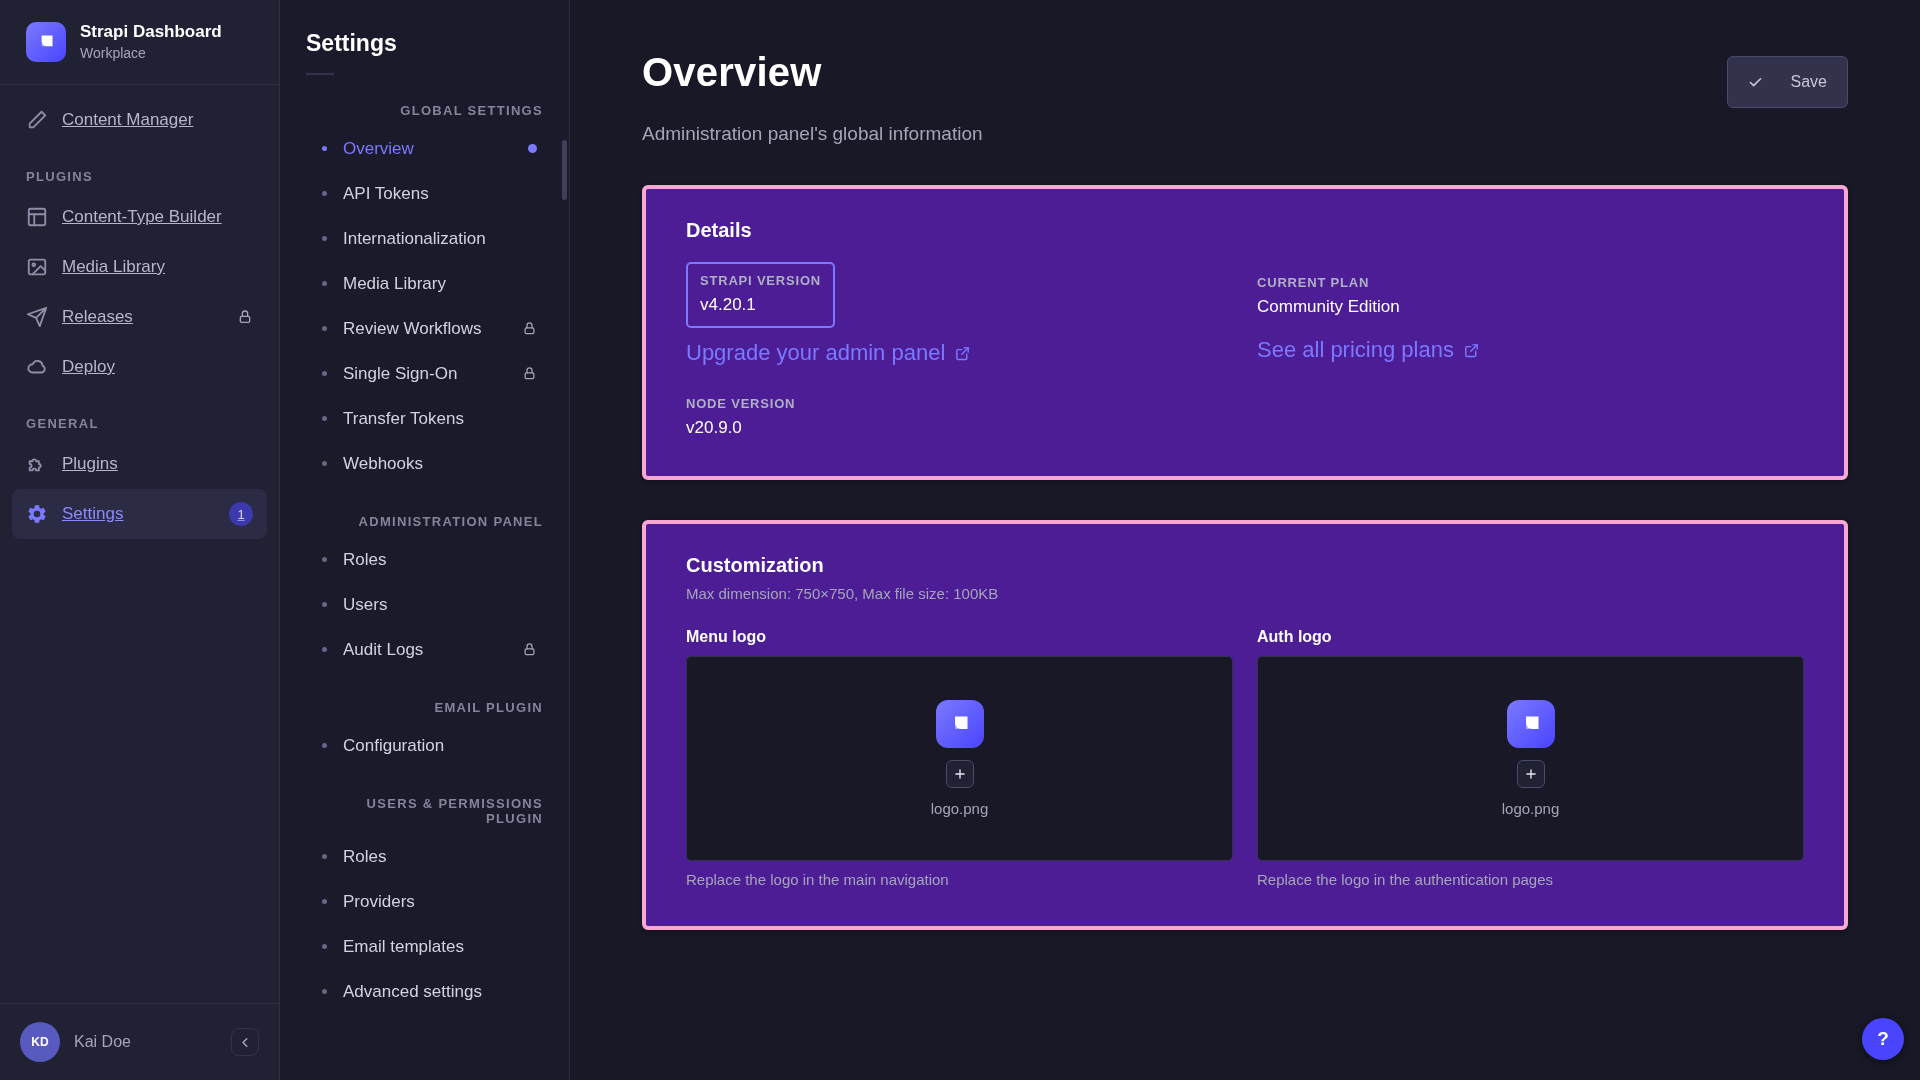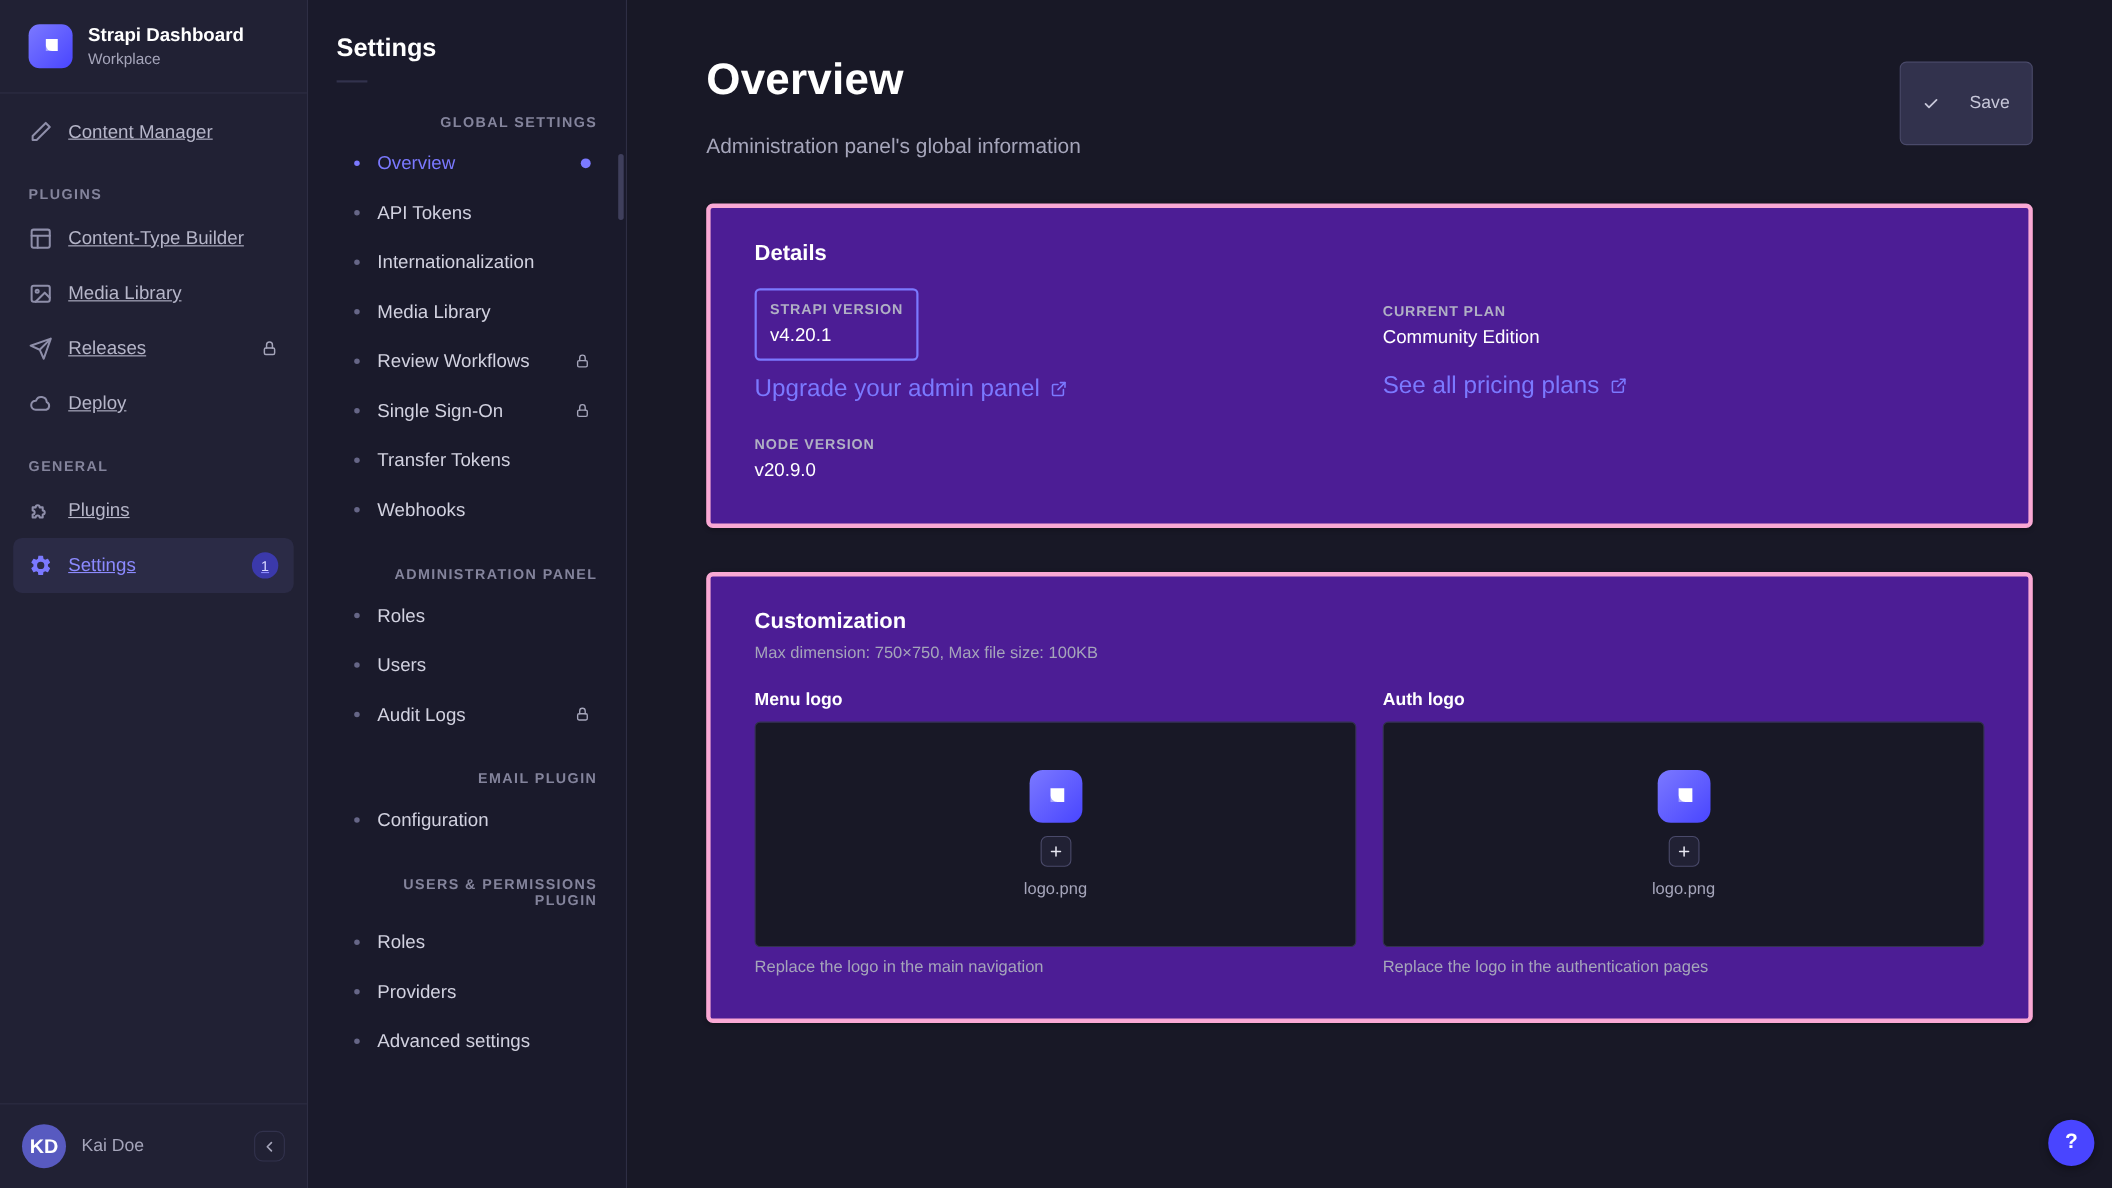--- a/index.html
+++ b/index.html
@@ -25,21 +25,21 @@
   .lnav-caps { font-size:13px; font-weight:bold; letter-spacing:1.3px; color:#84849c; margin:24px 14px 8px; }
   .lnav-item { display:flex; align-items:center; gap:14px; height:50px; padding:0 14px; border-radius:8px; color:#b6b6c9; font-size:17px; cursor:pointer;text-decoration:underline; }
   .lnav-item .nav-ic { color:#8e8ea9; display:flex; flex:none; }
   .lnav-item .nav-ic svg { width:22px; height:22px; }
   .lnav-item.active { background:#2b2b46; color:#8c8aff; }
   .lnav-item.active .nav-ic { color:#7b79ff; }
   .lock-wrap { margin-left:auto; color:#a5a5ba; display:flex; }
   .lock-wrap svg { width:16px; height:16px; }
   .badge { margin-left:auto; min-width:24px; height:24px; padding:0 6px; border-radius:12px; background:rgba(73,69,255,0.55); color:#d9d8ff; font-size:13px; display:flex; align-items:center; justify-content:center; }
   .lnav-user { border-top:1px solid #2e2e44; display:flex; align-items:center; gap:14px; padding:18px 20px; }
-  .avatar { width:40px; height:40px; border-radius:50%; background:#585ac0; display:flex; align-items:center; justify-content:center; font-size:18px; font-weight:bold; color:#fff; flex:none; }
+  .avatar { width:40px; height:40px; border-radius:50%; background:#585ac0; display:flex; align-items:center; justify-content:center; font-size:12px; font-weight:bold; color:#fff; flex:none; }
   .user-name { color:#a5a5ba; font-size:16px; }
   .collapse-btn { margin-left:auto; width:28px; height:28px; border-radius:8px; background:transparent; border:1px solid #32324d; color:#a5a5ba; display:flex; align-items:center; justify-content:center; cursor:pointer; }
   .collapse-btn svg { width:15px; height:15px; }
 
   
   .snav { width:290px; min-width:290px; background:#1a1a2b; border-right:1px solid #2e2e44; position:relative; padding:30px 0 0; overflow:hidden; }
   .snav-inner { padding:0 26px; }
   .snav-title { font-size:23px; font-weight:bold; }
   .snav-rule { width:28px; height:2px; background:#32324d; margin-top:16px; }
   .snav-caps { font-size:13px; font-weight:bold; letter-spacing:1.3px; color:#84849c; margin:28px 0 8px;text-align:right; }
@@ -50,21 +50,21 @@
   .active-dot { width:9px; height:9px; border-radius:50%; background:#7b79ff; margin-left:auto; }
   .snav-lock { margin-left:auto; color:#a5a5ba; display:flex; }
   .snav-lock svg { width:15px; height:15px; }
   .snav-scrollthumb { position:absolute; top:140px; right:2px; width:5px; height:60px; border-radius:3px; background:#3f3f5c; }
 
   
   .main { flex:1; padding:50px 72px 0; position:relative; overflow:hidden; }
   .main-header { display:flex; justify-content:space-between; align-items:flex-start; }
   .page-title { font-size:40px; font-weight:bold; letter-spacing:.2px; }
   .page-sub { font-size:19px; color:#a5a5ba; margin-top:28px; }
-  .save-btn { display:flex; align-items:center; gap:28px; background:#32324d; border:1px solid #4a4a6a; border-radius:6px; color:#c7c7d9; font-size:16px; padding:28px 20px; cursor:pointer; margin-top:6px; font-family:inherit; }
+  .save-btn { display:flex; align-items:center; gap:28px; background:#32324d; border:1px solid #4a4a6a; border-radius:6px; color:#c7c7d9; font-size:16px; padding:16px 20px; cursor:pointer; margin-top:6px; font-family:inherit; }
   .save-btn svg { width:15px; height:15px; }
 
   .card { background:#4c1d95; border:4px solid #f9a8d4; border-radius:6px; box-shadow:0 1px 4px rgba(0,0,0,.25); padding:30px 40px 38px; margin-top:40px; }
   .card-title { font-size:20px; font-weight:bold; }
 
   .details-grid { display:grid; grid-template-columns:1fr 1fr; column-gap:24px; margin-top:20px; }
   .field-label { font-size:13px; font-weight:bold; letter-spacing:.8px; color:#b0b0c4; }
   .field-value { font-size:17px; color:#fff; margin-top:7px; }
   .focus-box { display:inline-block; border:2px solid #7b79ff; border-radius:5px; padding:9px 12px 11px; }
   .link { color:#7b79ff; font-size:22px; display:inline-flex; align-items:center; gap:9px; cursor:pointer; text-decoration:none; }
@@ -281,20 +281,24 @@
 
     <div class="snav-caps">USERS &amp; PERMISSIONS PLUGIN</div>
 
     <div class="snav-item">
       <span class="bullet"></span>
       <span>Roles</span>
     </div>
     <div class="snav-item">
       <span class="bullet"></span>
       <span>Providers</span>
+    </div>
+    <div class="snav-item">
+      <span class="bullet"></span>
+      <span>Email templates</span>
     </div>
     <div class="snav-item">
       <span class="bullet"></span>
       <span>Advanced settings</span>
     </div>
   </div>
   <div class="snav-scrollthumb"></div>
 </aside>
 
 <main class="main">

